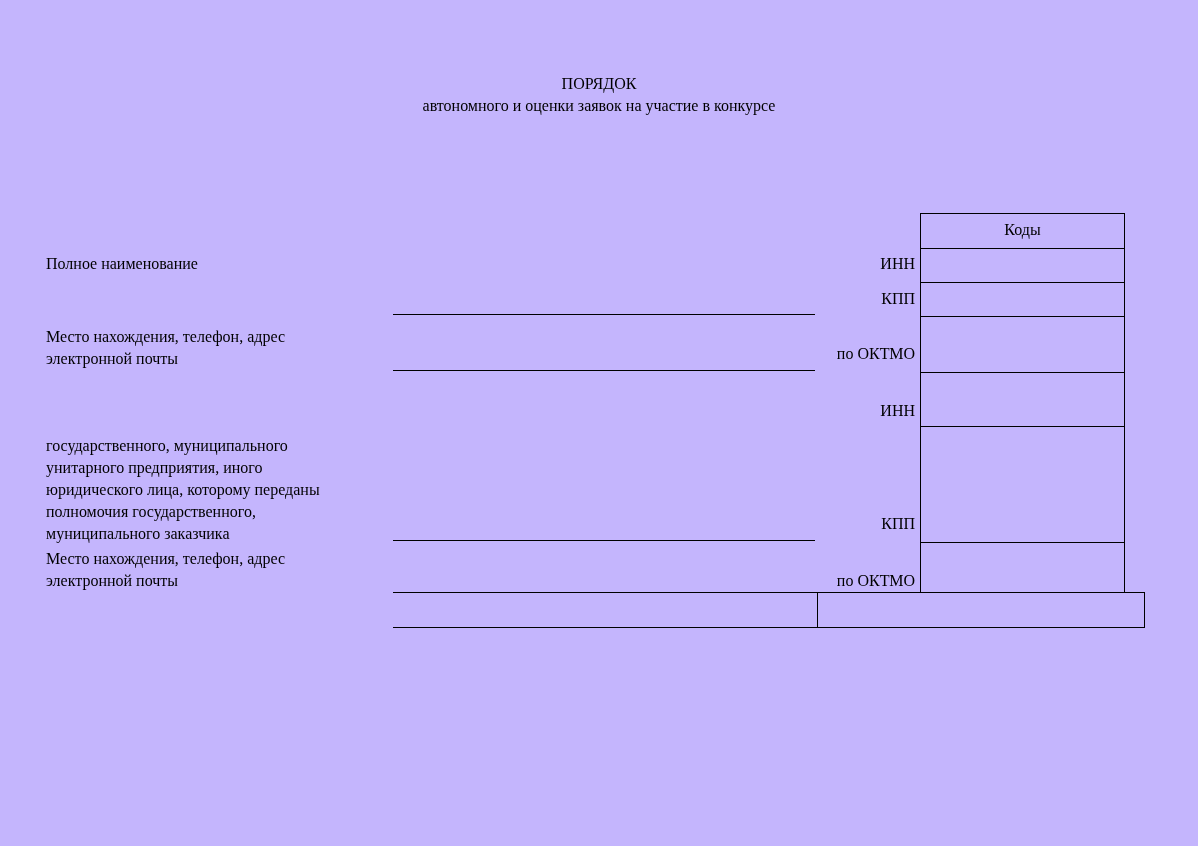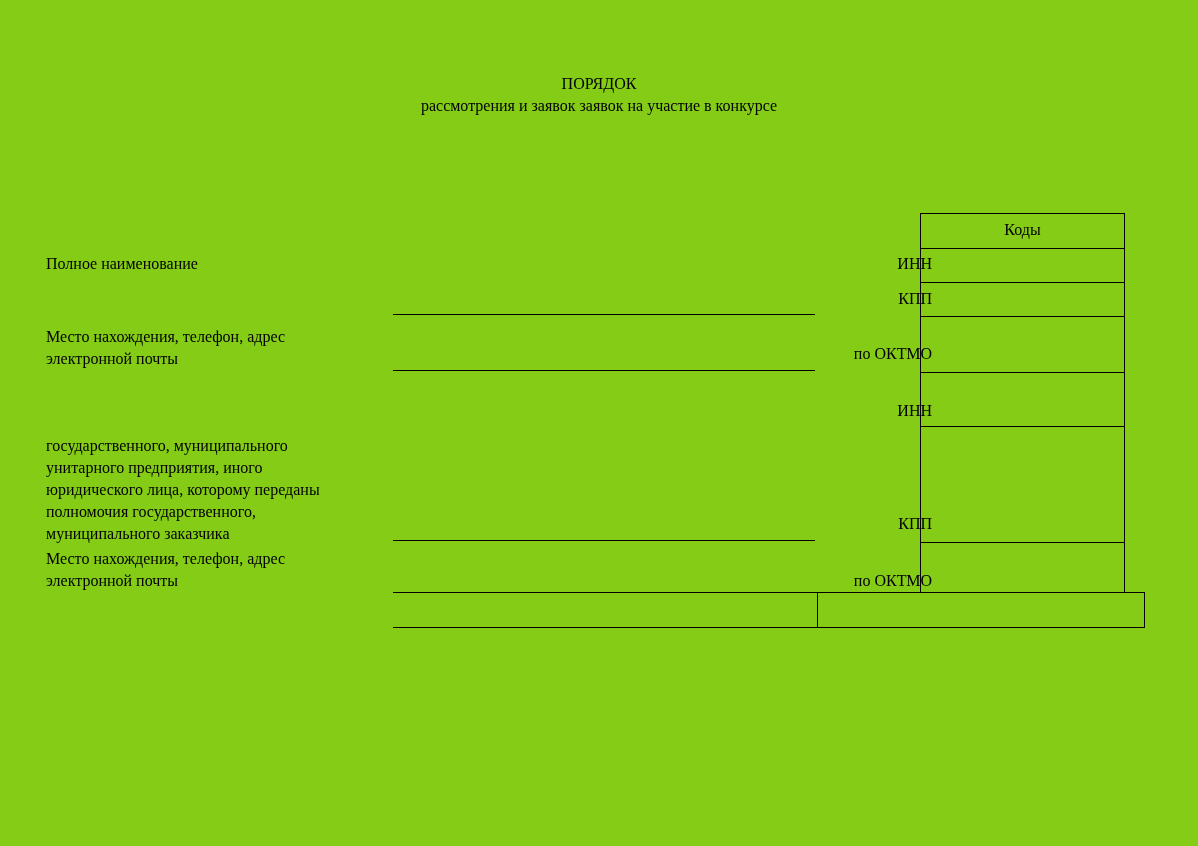--- a/index.html
+++ b/index.html
@@ -4,21 +4,21 @@
 <style>
   html, body {
     margin: 0;
     padding: 0;
     background: #ffffff;
   }
   .page {
     position: relative;
     width: 1198px;
     height: 846px;
-    background: #84cc16;
+    background: #c4b5fd;
     color: #000000;
     font-family: "Liberation Serif", "DejaVu Serif", serif;
     font-size: 16px;
     overflow: hidden;
   }
   .centered {
     position: absolute;
     left: 0;
     width: 1198px;
     text-align: center;
@@ -27,21 +27,21 @@
   }
   .lbl {
     position: absolute;
     left: 46px;
     width: 340px;
     line-height: 22px;
     white-space: pre-line;
   }
   .code-lbl {
     position: absolute;
-    left: 732px;
+    left: 715px;
     width: 200px;
     text-align: right;
     line-height: 22px;
     white-space: nowrap;
   }
   .fill-line {
     position: absolute;
     left: 393px;
     width: 422px;
     height: 0;
@@ -98,21 +98,21 @@
     left: 424px; top: 0; bottom: 0;
     right: 0;
   }
 </style>
 </head>
 <body>
 
 <div class="page">
 
   <div class="centered" style="top:73px">ПОРЯДОК</div>
-  <div class="centered" style="top:95px">рассмотрения и заявок заявок на участие в конкурсе</div>
+  <div class="centered" style="top:95px">автономного и оценки заявок на участие в конкурсе</div>
 
   <div class="lbl" style="top:253px">Полное наименование</div>
   <div class="lbl" style="top:326px">Место нахождения, телефон, адрес
 электронной почты</div>
   <div class="lbl" style="top:435px">государственного, муниципального
 унитарного предприятия, иного
 юридического лица, которому переданы
 полномочия государственного,
 муниципального заказчика</div>
   <div class="lbl" style="top:548px">Место нахождения, телефон, адрес

